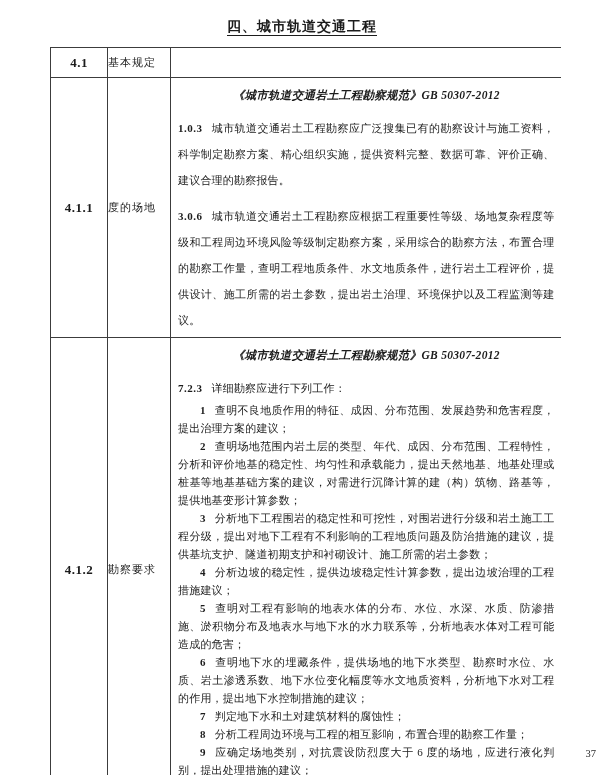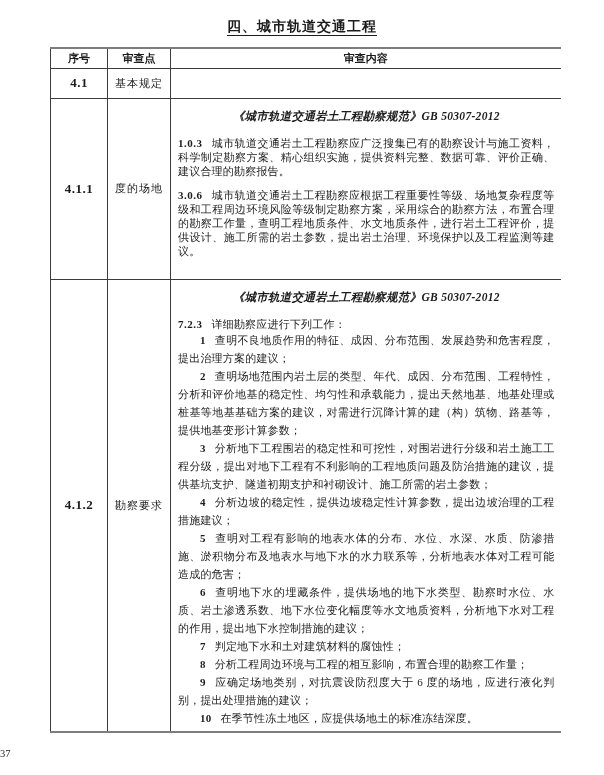--- a/index.html
+++ b/index.html
@@ -31,61 +31,56 @@
     border-left:1px solid #3c3c3c;
     border-top:1px solid #3c3c3c;
     padding:0;vertical-align:middle;
   }
   .review-table th:first-child,.review-table td:first-child{border-left:1px solid #3c3c3c;}
   .review-table th:last-child,.review-table td:last-child{border-right:none;}
   .review-table tr:first-child th{border-top:2px solid #7d7d7d;}
   .review-table tr:last-child td{border-bottom:2px solid #7d7d7d;}
   .review-table th{font-weight:bold;text-align:center;font-size:11px;}
   td.num-cell{text-align:center;font-weight:bold;font-size:13px;letter-spacing:0.5px;}
-  td.point-cell{text-align:center;font-size:11px;letter-spacing:1px;}
+  td.point-cell{font-size:11px;letter-spacing:1px;}
   td.content-cell{vertical-align:top;padding:3px 6px 4px 7px;}
   .sec-title{
     text-align:center;font-weight:bold;font-size:11.5px;
     margin:7px 0 12px 0;letter-spacing:0.3px;font-style:italic;
   }
   .para{
-    text-align:justify;line-height:14px;margin:0;
+    text-align:justify;line-height:26px;margin:0;
     letter-spacing:0.2px;
   }
   .para + .para{margin-top:10px;}
   .para b{margin-right:9px;letter-spacing:0.5px;}
   .clause-item{
     text-align:justify;line-height:18px;margin:0;
     text-indent:22px;letter-spacing:0.2px;
   }
   .clause-item b{margin-right:9px;}
   .page-number{
     position:absolute;top:748px;left:0;width:596px;
-    text-align:left;font-size:10.5px;color:#2a2a2a;
+    text-align:right;font-size:10.5px;color:#2a2a2a;
   }
 </style>
 </head>
 <body>
 
 <div class="doc-title">
   <span>四、城市轨道交通工程</span>
 </div>
 
 <table class="review-table">
   <colgroup>
       <col class="c1">
       <col class="c2">
       <col class="c3">
     </colgroup>
   <tbody>
-      <tr class="hdr">
-    <th>序号</th>
-    <th>审查点</th>
-    <th>审查内容</th>
-  </tr>
 
   <tr class="r41">
     <td class="num-cell">4.1</td>
     <td class="point-cell">基本规定</td>
     <td class="content-cell"></td>
   </tr>
 
   <tr class="r411">
     <td class="num-cell">4.1.1</td>
     <td class="point-cell">度的场地</td>

